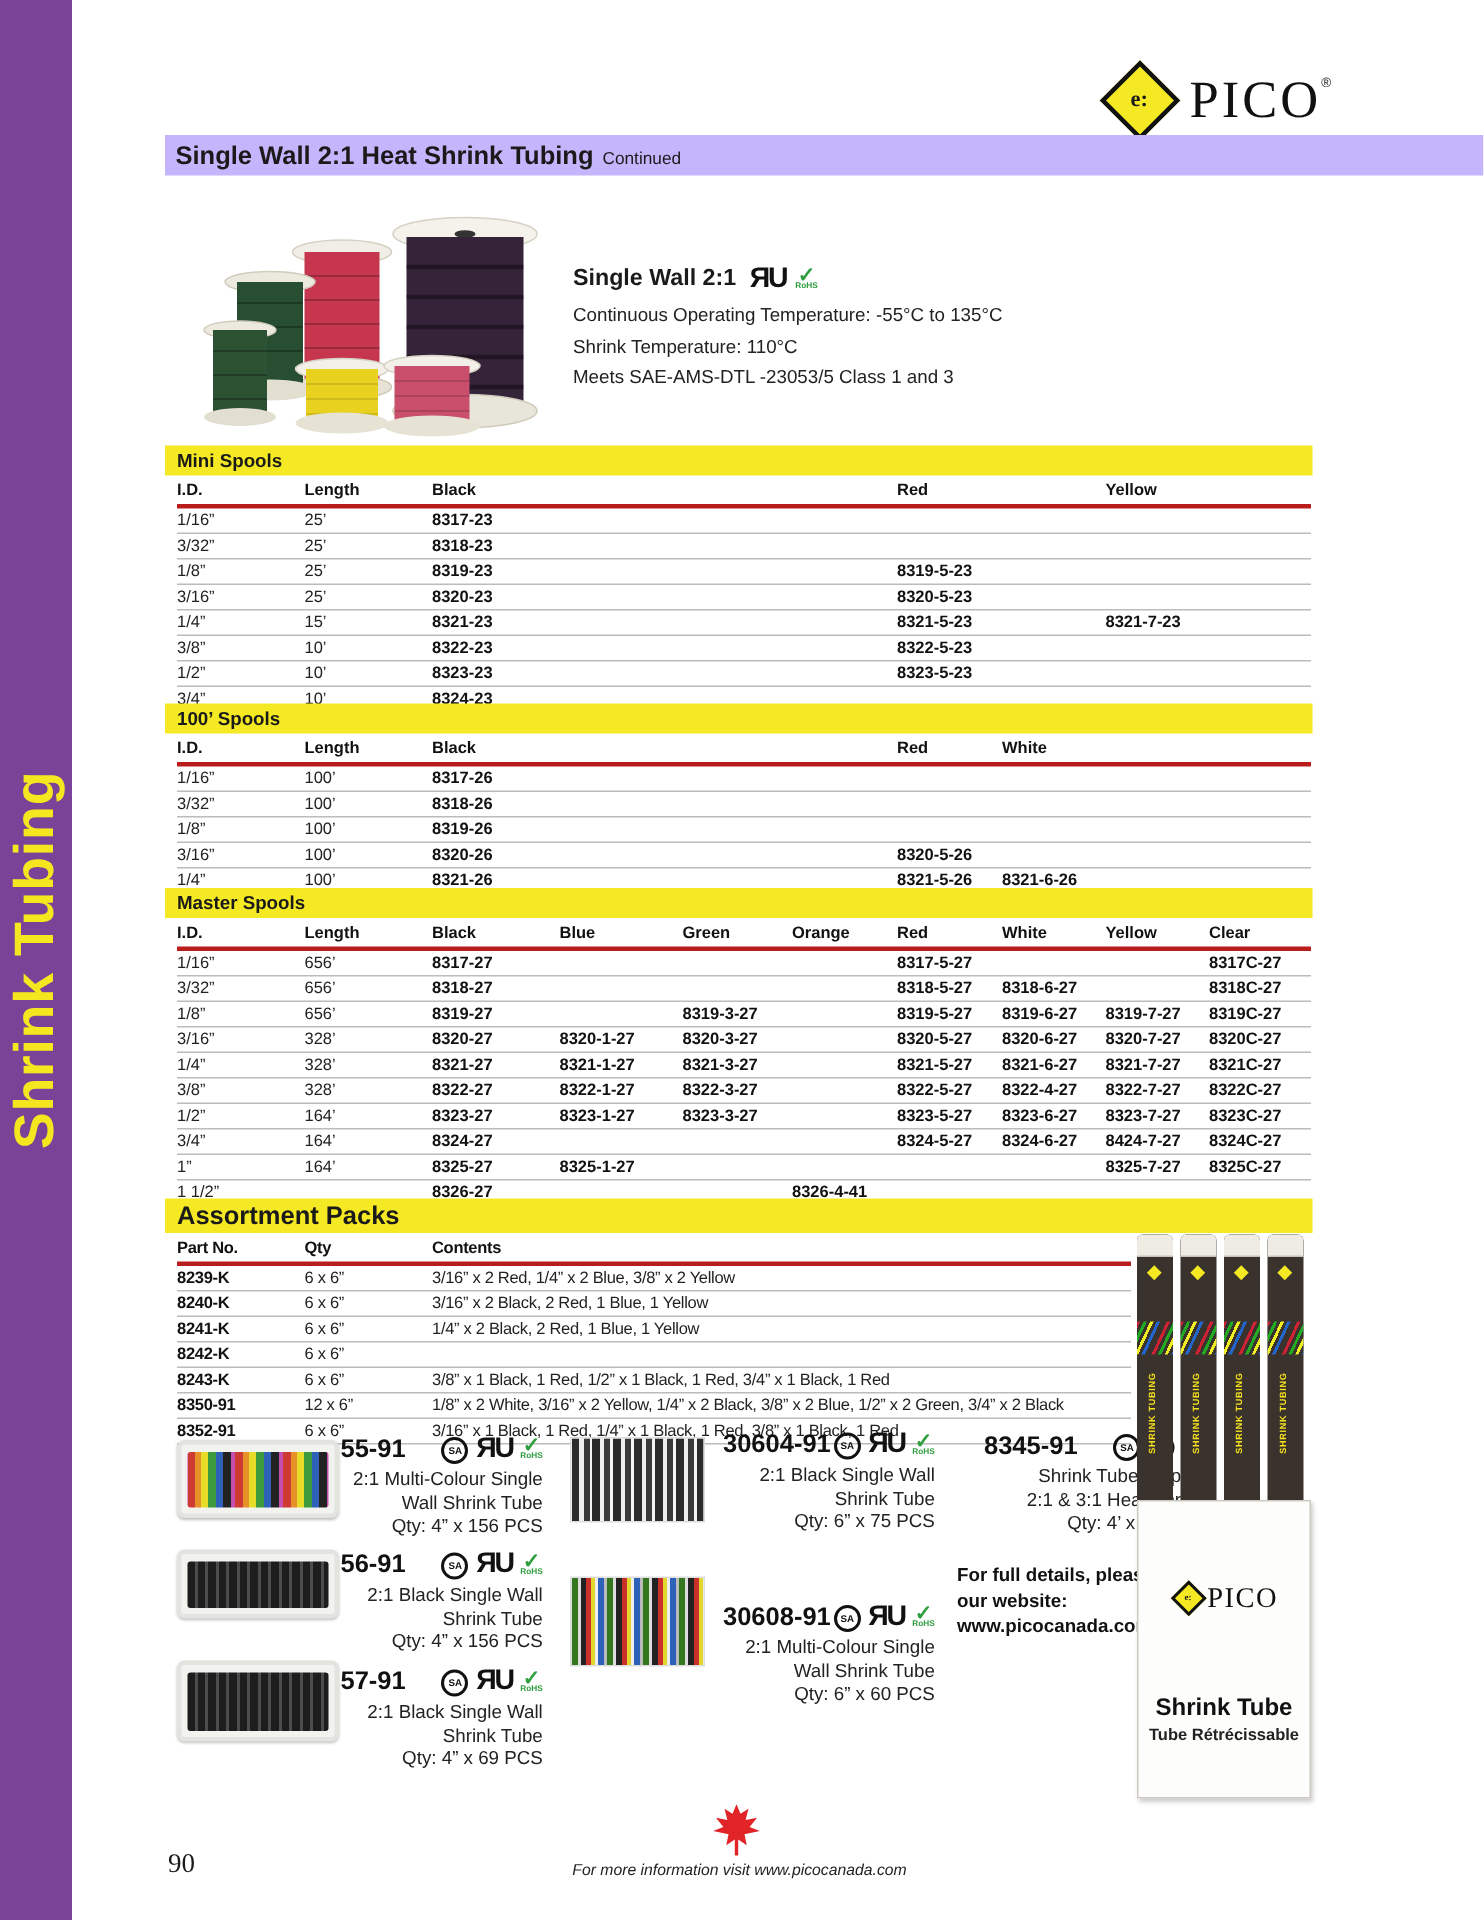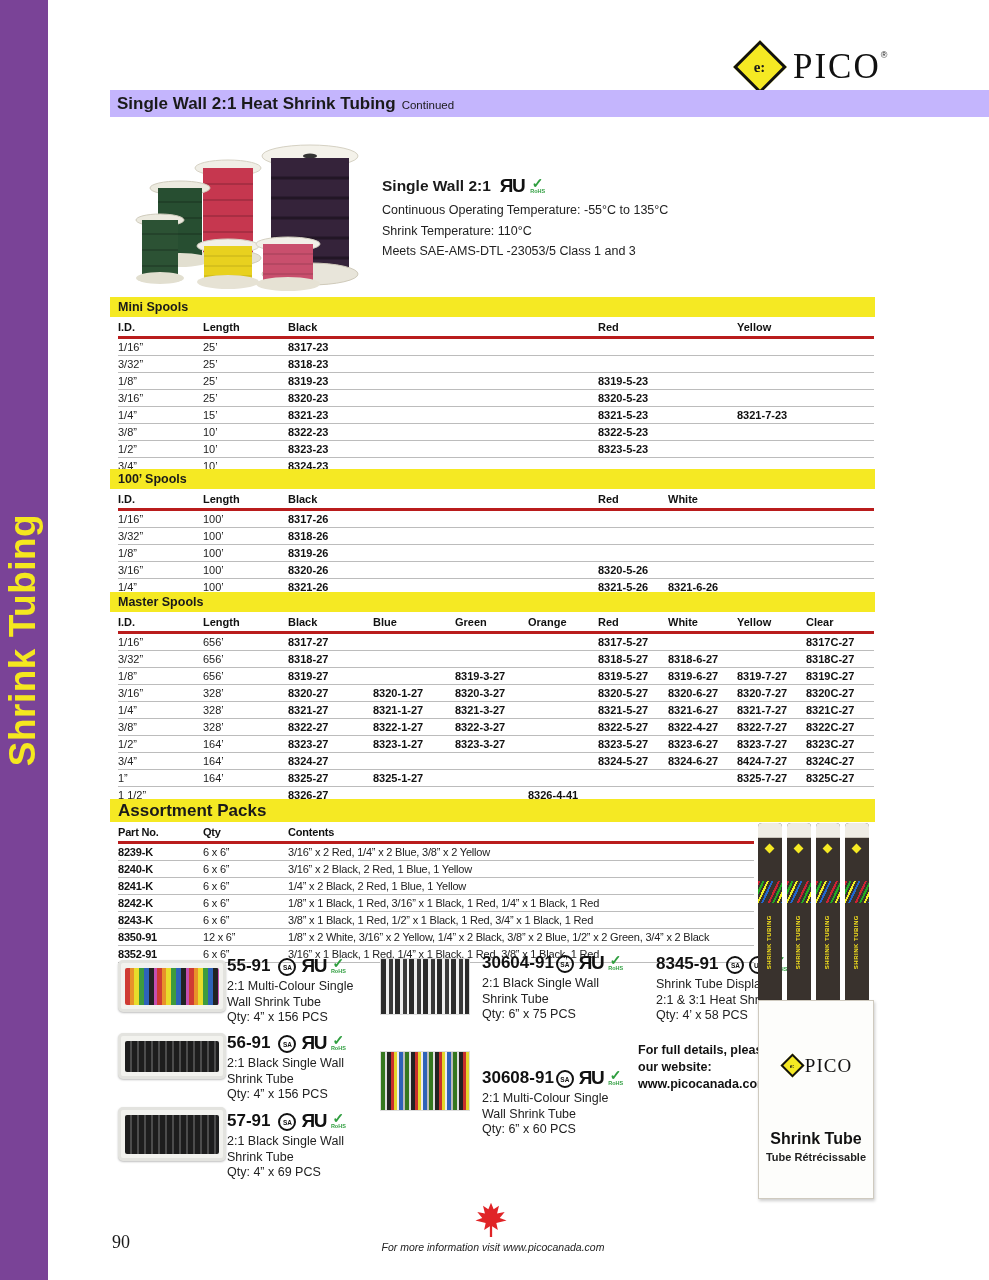--- a/index.html
+++ b/index.html
@@ -50,27 +50,27 @@
   .tbl-hundred .trow{grid-template-columns:85px 85px 310px 70px 206px;}
   .tbl-master .trow{grid-template-columns:85px 85px 85px 82px 73px 70px 70px 69px 69px 68px;}
   .tbl-assort .trow{grid-template-columns:85px 85px 466px;letter-spacing:-0.2px;}
   .tbl-mini .trow:not(.thead) .tcell:nth-child(n+3),
   .tbl-hundred .trow:not(.thead) .tcell:nth-child(n+3),
   .tbl-master .trow:not(.thead) .tcell:nth-child(n+3),
   .tbl-assort .trow:not(.thead) .tcell:first-child{font-weight:bold;color:#111;}
   
   .prod{position:absolute;}
   .pn{font-size:17px;font-weight:bold;color:#111;}
-  .pn-row{display:flex;gap:8px;align-items:flex-start;margin-bottom:3px;}
+  .pn-row{display:flex;gap:24px;align-items:flex-start;margin-bottom:3px;}
   .pn-row .icons{display:inline-flex;gap:5px;align-items:flex-start;padding-top:2px;}
   .prod-55-91{left:227px;top:956px;} .prod-56-91{left:227px;top:1033px;} .prod-57-91{left:227px;top:1111px;}
   .prod-30604-91{left:482px;top:953px;} .prod-30608-91{left:482px;top:1068px;}
   .prod-8345-91{left:638px;top:954px;margin-left:18px;}
   .prod-30604-91 .pn-row,.prod-30608-91 .pn-row{flex-direction:row;gap:2px;}
-  .pline{font-size:12.5px;line-height:15.5px;color:#222;white-space:nowrap;}
+  .pline{font-size:12.5px;line-height:15.5px;color:#222;white-space:nowrap;text-align:right;}
   .web-note{position:absolute;left:638px;top:1042px;font-size:12.5px;font-weight:bold;line-height:17px;color:#111;}
   
   .kit{position:absolute;border:3px solid #e3e3df;border-radius:5px;background:#f2f2ee;
         box-shadow:0 1px 2px rgba(0,0,0,.25);}
   .kit .fill{position:absolute;left:4px;right:4px;top:5px;bottom:4px;border-radius:2px;}
   .kit-multi .fill{background:repeating-linear-gradient(90deg,#cf3b33 0 5px,#e8912b 5px 9px,#e8dc2b 9px 14px,#3d9b3d 14px 19px,#2e62b8 19px 24px,#222 24px 29px,#c54fb0 29px 32px);}
   .kit-black .fill{background:repeating-linear-gradient(90deg,#1d1d1d 0 5px,#4c4c4c 5px 7px);}
   .kit1{left:118px;top:960px;width:102px;height:46px;}
   .kit2{left:118px;top:1033px;width:102px;height:40px;}
   .kit3{left:118px;top:1107px;width:102px;height:48px;}
@@ -454,21 +454,20 @@
           <span class="tcell">3/16” x 2 Black, 2 Red, 1 Blue, 1 Yellow</span>
         </div>
         <div class="trow">
           <span class="tcell">8241-K</span>
           <span class="tcell">6 x 6”</span>
           <span class="tcell">1/4” x 2 Black, 2 Red, 1 Blue, 1 Yellow</span>
         </div>
         <div class="trow">
           <span class="tcell">8242-K</span>
           <span class="tcell">6 x 6”</span>
-          <span class="tcell">1/8” x 1 Black, 1 Red, 3/16” x 1 Black, 1 Red, 1/4” x 1 Black, 1 Red</span>
         </div>
         <div class="trow">
           <span class="tcell">8243-K</span>
           <span class="tcell">6 x 6”</span>
           <span class="tcell">3/8” x 1 Black, 1 Red, 1/2” x 1 Black, 1 Red, 3/4” x 1 Black, 1 Red</span>
         </div>
         <div class="trow">
           <span class="tcell">8350-91</span>
           <span class="tcell">12 x 6”</span>
           <span class="tcell">1/8” x 2 White, 3/16” x 2 Yellow, 1/4” x 2 Black, 3/8” x 2 Blue, 1/2” x 2 Green, 3/4” x 2 Black</span>

